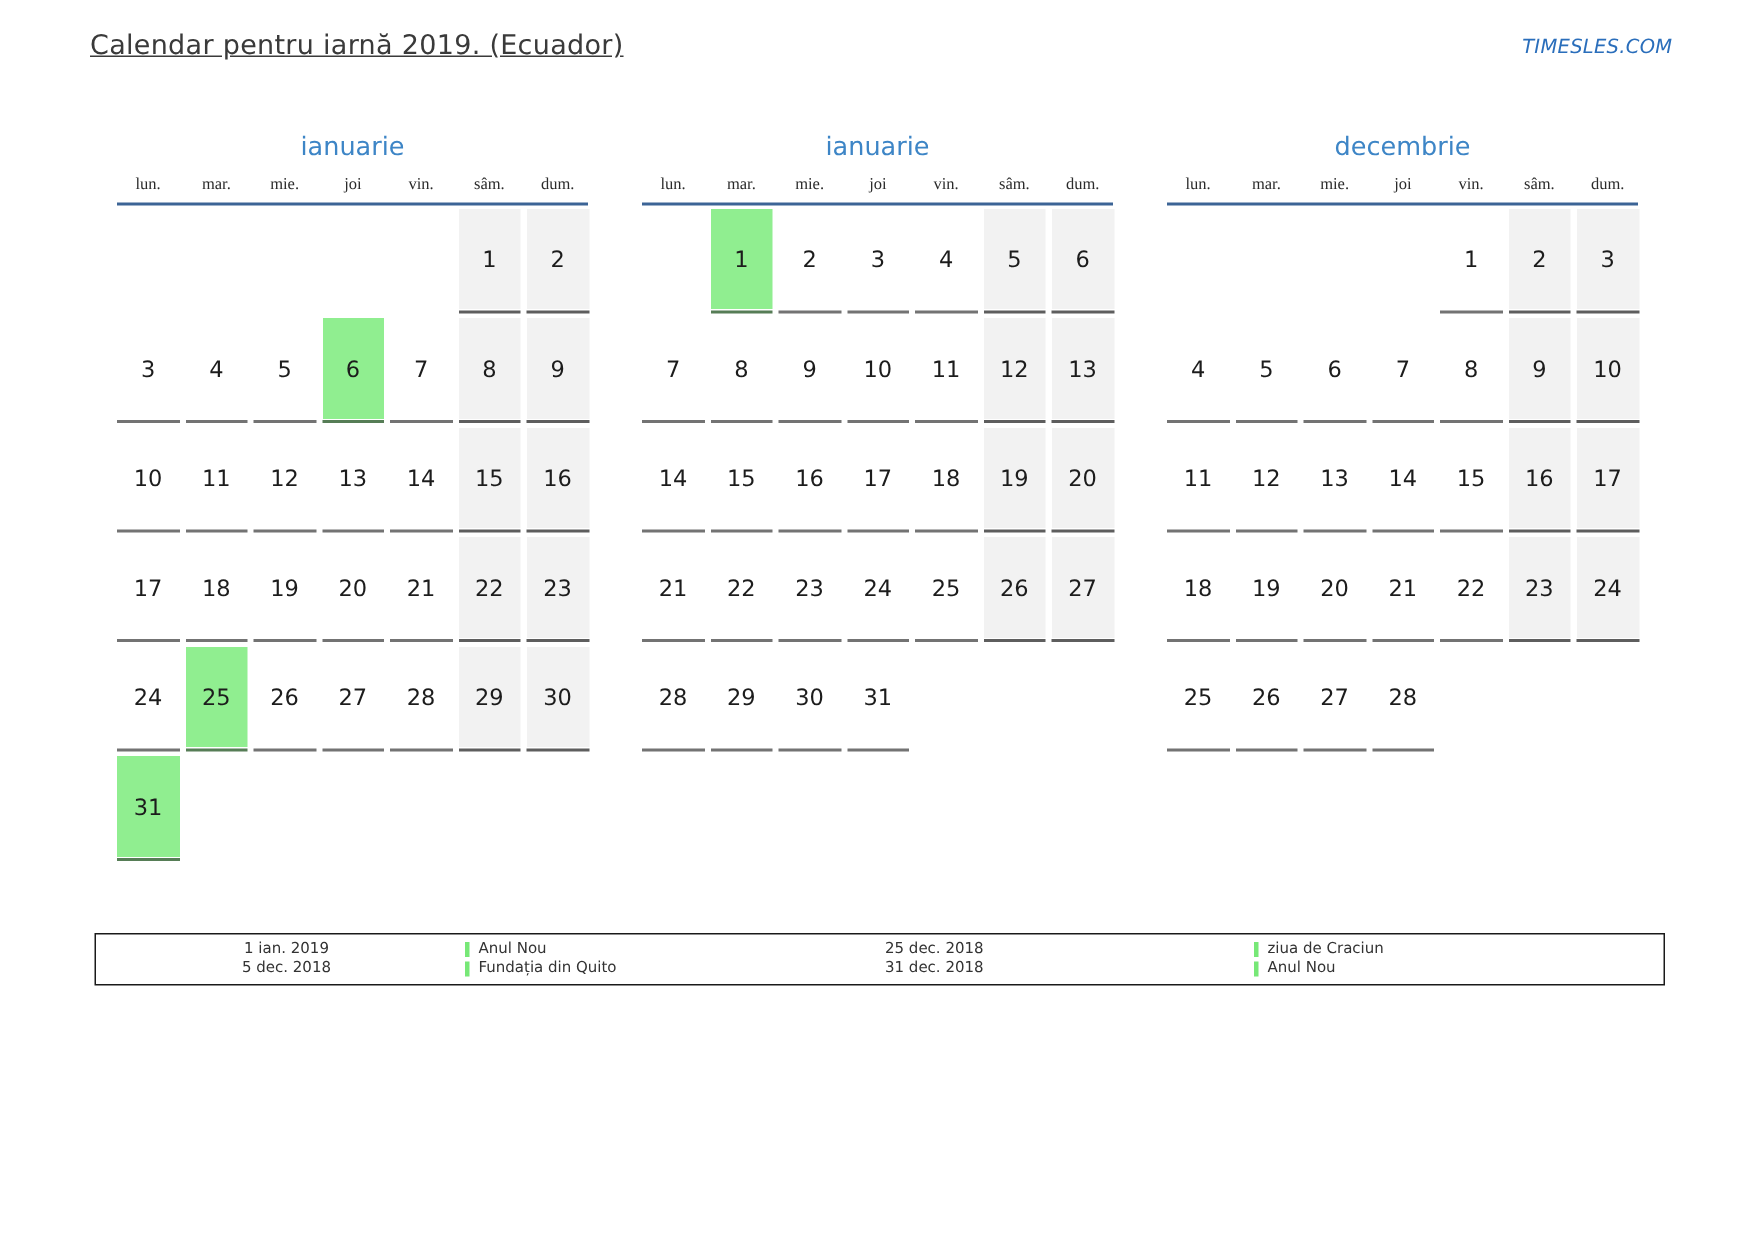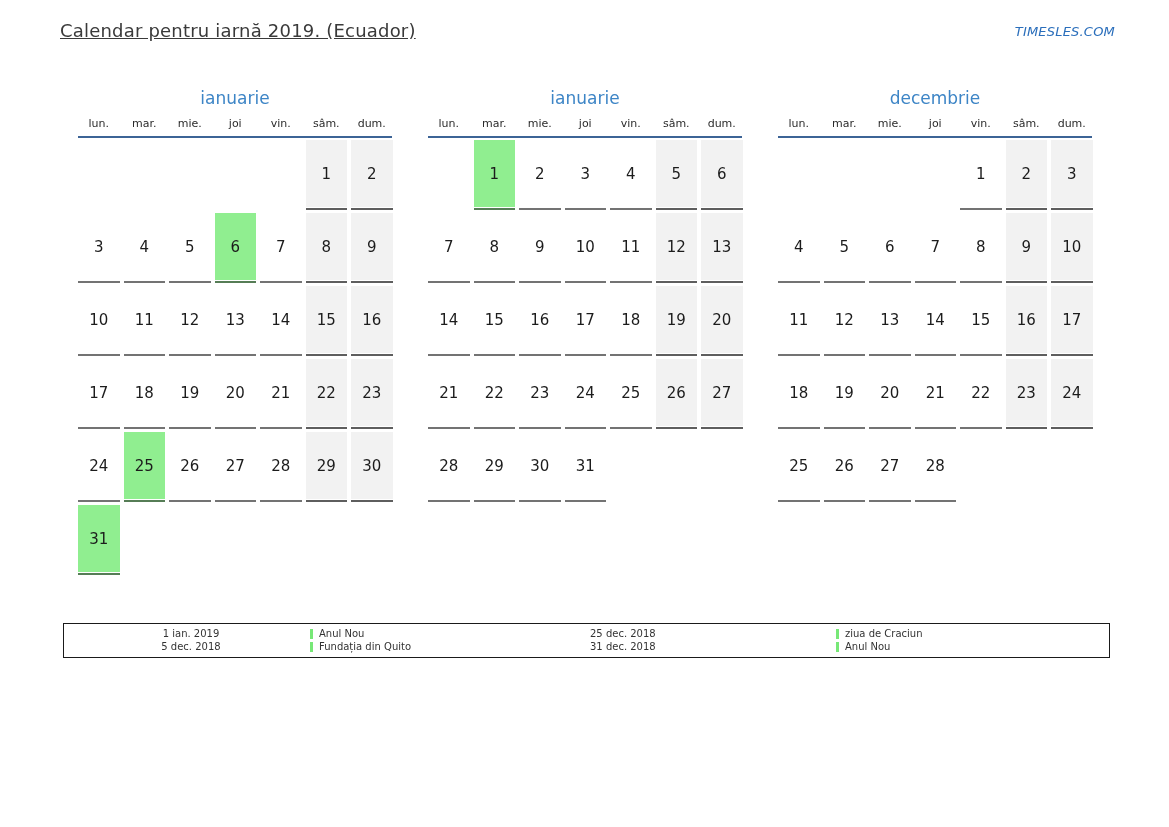--- a/index.html
+++ b/index.html
@@ -28,21 +28,21 @@
   .month { width: 314px; }
   .month-title {
     text-align: center; font-size: 17px; color: var(--accent, #3d85c6);
     margin-bottom: 9px;
   }
   .weekday-row {
     display: grid; grid-template-columns: repeat(7, 41.5px); column-gap: 4px;
     border-bottom: 2.5px solid var(--line, #3c6496);
     padding-bottom: 6px;
   }
-  .wd { text-align: center; font-size: 11px; color: #2b2b2b; }
+  .wd { text-align: center; font-size: 11px; color: #2b2b2b; font-family: Liberation Serif, serif; }
   .grid {
     display: grid; grid-template-columns: repeat(7, 41.5px); column-gap: 4px;
     grid-auto-rows: 73px;
   }
   .cell {
     position: relative;
     display: flex; align-items: center; justify-content: center;
     font-size: 15px; color: #1c1c1c;
     box-sizing: border-box;
     background-clip: content-box;

